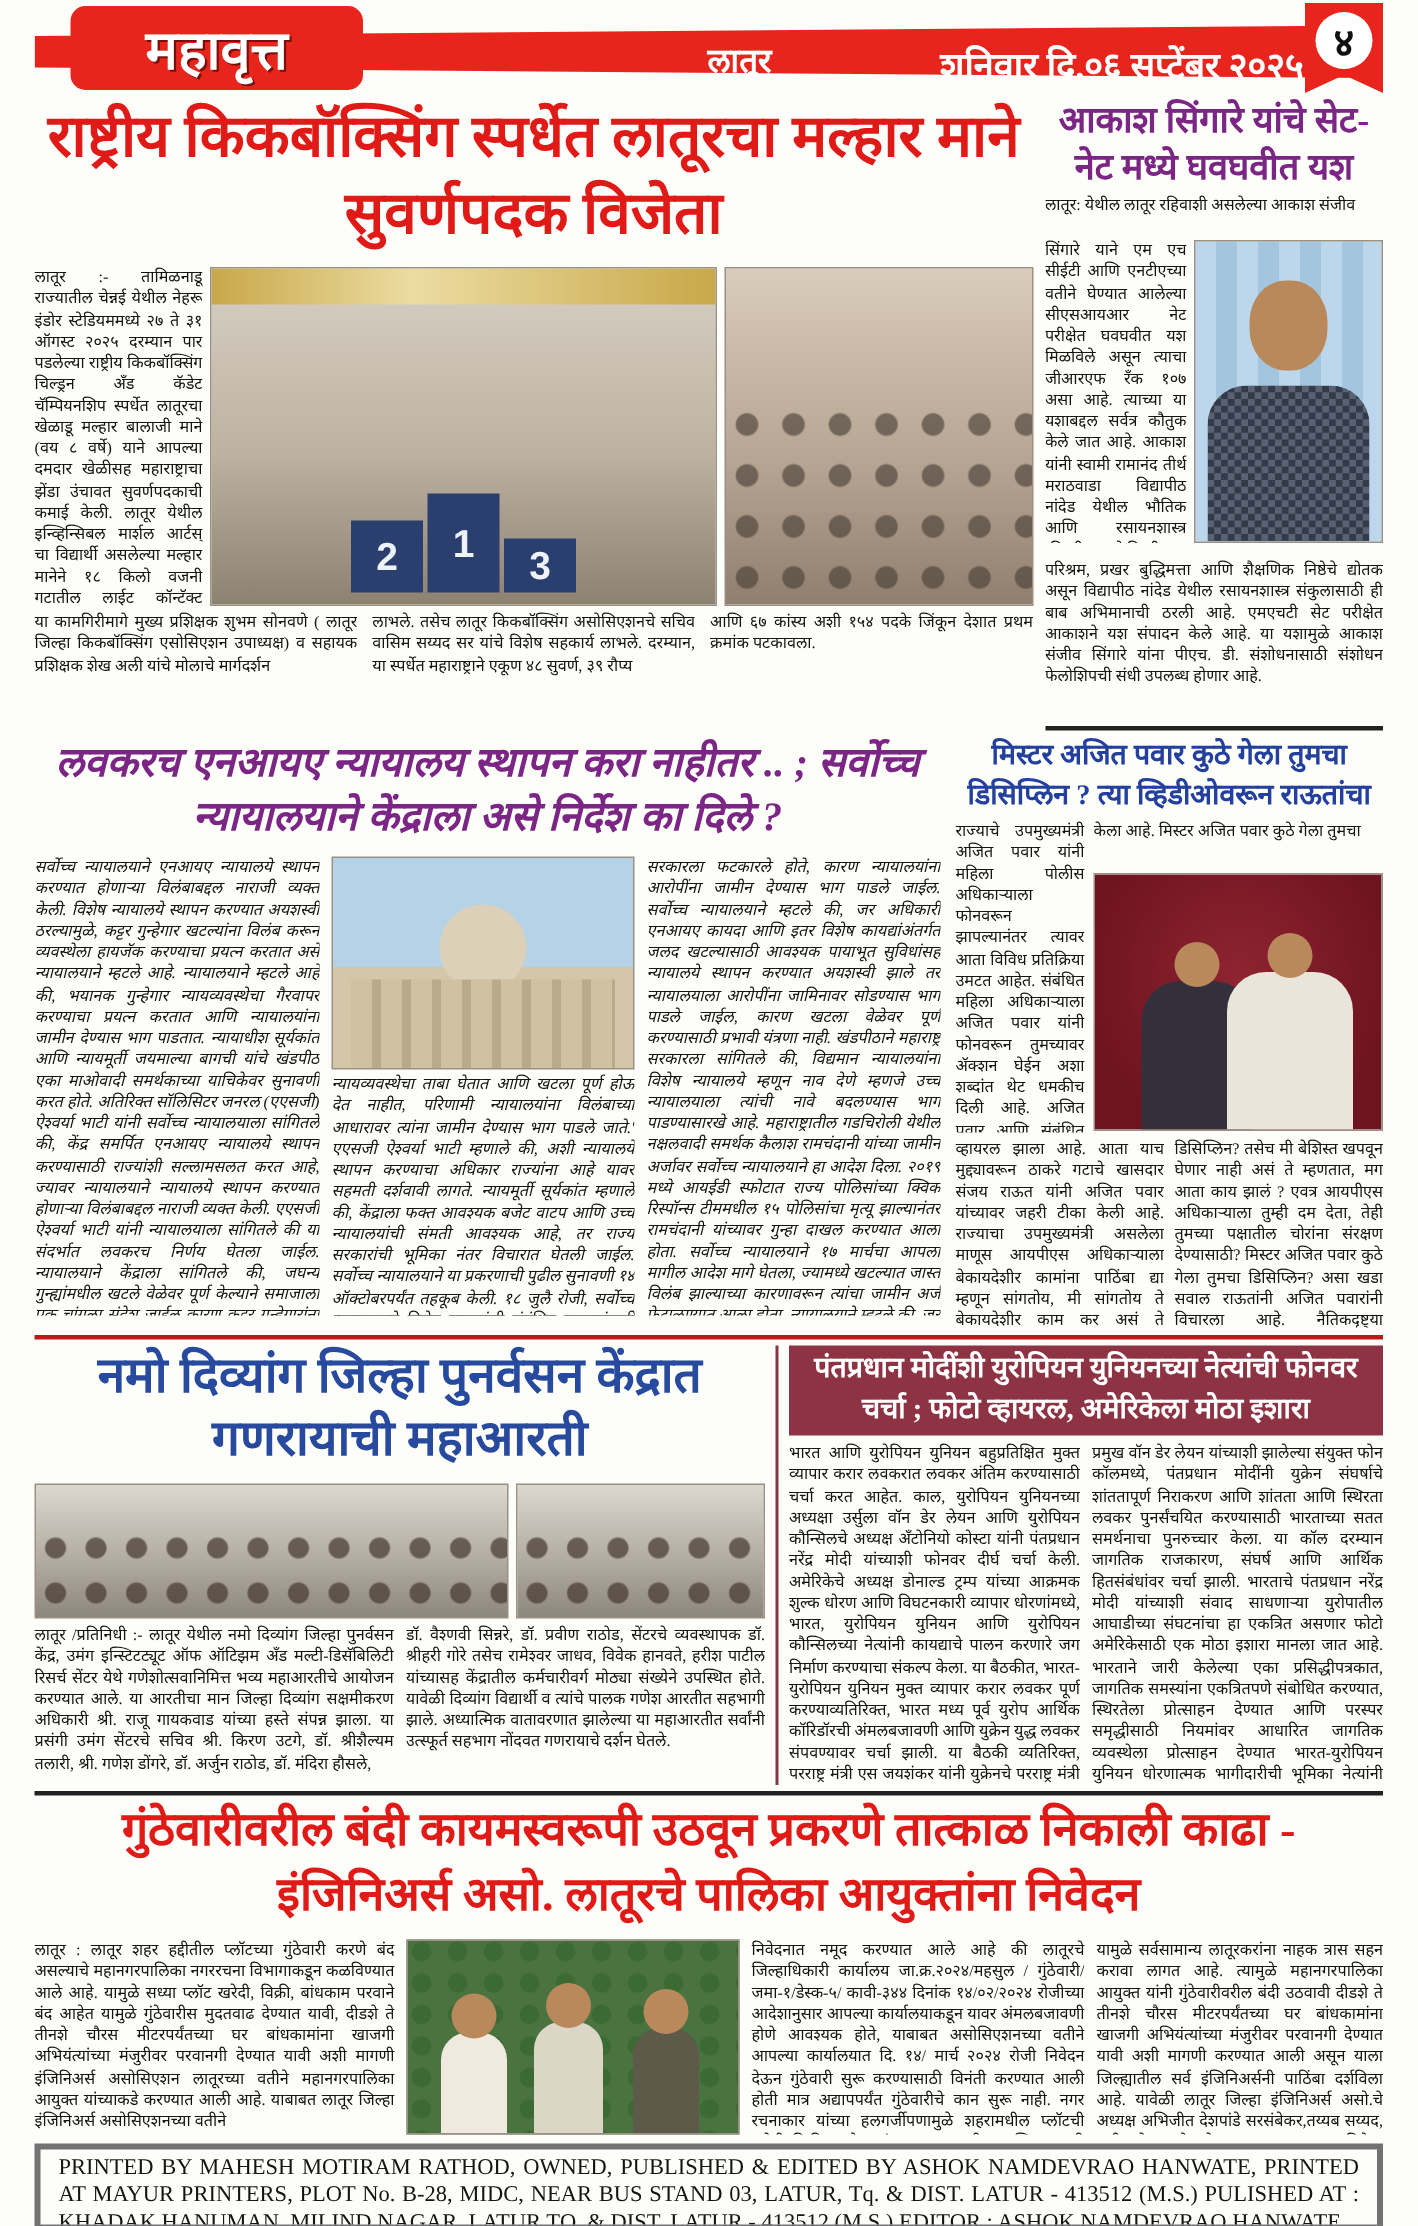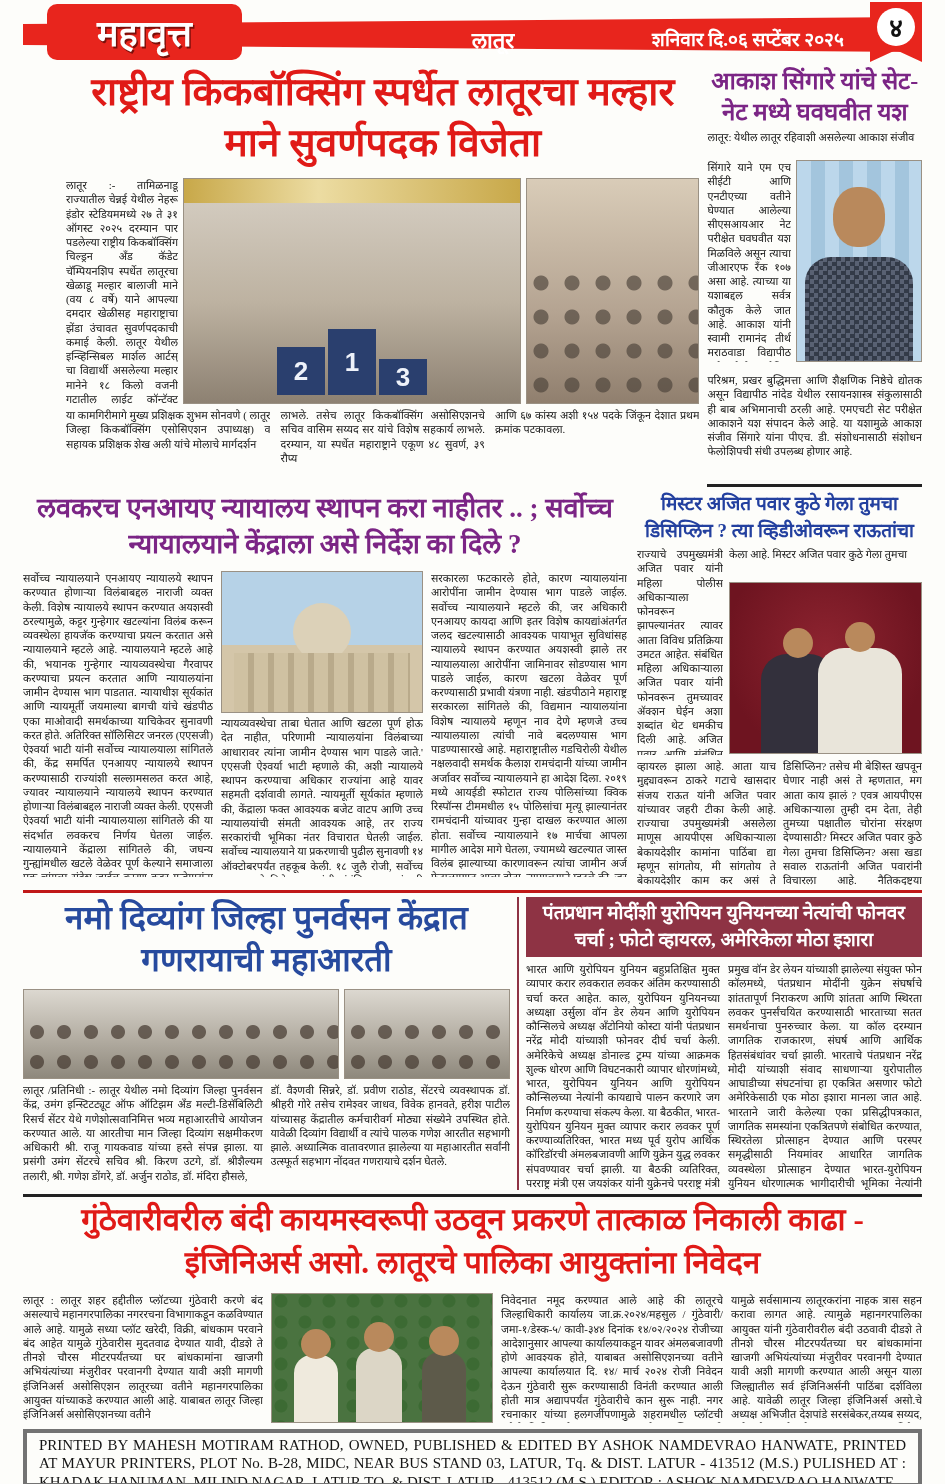--- a/index.html
+++ b/index.html
@@ -17,21 +17,21 @@
             background: #e8251d; border-radius: 3px;
             clip-path: polygon(0 20%, 99% 0, 100% 55%, 99% 100%, 0 80%); }
   .nameplate { position: absolute; left: 24px; top: 4px; width: 195px; height: 56px;
                background: #e8251d; border-radius: 10px; display: flex;
                align-items: center; justify-content: center;
                color: #fff; font-weight: bold; font-size: 36px;
                text-shadow: 1.5px 1.5px 0 #7a0f0a; }
   .edition-city { position: absolute; left: 400px; top: 24px; width: 140px; text-align: center;
                   color: #fff; font-weight: bold; font-size: 22px; }
   .date-line { position: absolute; left: 590px; top: 26px; width: 270px; text-align: center;
-               color: #fff; font-weight: bold; font-size: 19px; }
+               color: #fff; font-weight: bold; font-size: 24px; }
   .page-badge { position: absolute; right: 0; top: 2px; width: 52px; height: 60px;
                 background: #e8251d; clip-path: polygon(0 0,100% 0,100% 100%,50% 80%,0 100%); }
   .page-badge .circ { position: absolute; left: 7px; top: 6px; width: 38px; height: 38px;
                 background: #fff; border-radius: 50%; display: flex; align-items: center;
                 justify-content: center; font-size: 26px; font-weight: bold; color: #111; }
 
   
   .t { font-size: 10.8px; line-height: 1.32; text-align: justify; overflow: hidden; }
   .headline { font-weight: bold; text-align: center; overflow: hidden; }
 
@@ -76,40 +76,40 @@
             background: radial-gradient(circle at 13px 9px, #43372e 6.5px, transparent 7.5px);
             background-size: 27px 30px; opacity: .7; }
   .ph-hedge { background: radial-gradient(circle at 9px 7px, #3c6a33 6px, transparent 7px) 0 0/24px 21px #4a7340; }
   .ph-hedge .fig { border-radius: 18px 18px 0 0; }
   .ph-hedge .h1 { left: 10%; width: 44px; height: 52%; background: #efeadd; }
   .ph-hedge .h2 { left: 38%; width: 46px; height: 58%; background: #dcd6c6; }
   .ph-hedge .h3 { right: 12%; width: 44px; height: 55%; background: #5d5a4a; }
 
   
   .row-top { display: flex; }
-  .kb { width: 688px; margin-left: 43px; }
+  .kb { width: 688px; }
   .kb-head { color: #e01a17; font-size: 39px; line-height: 1.32; height: 112px; }
   .kb-body { display: flex; gap: 5px; height: 226px; }
   .kb-left { width: 112px; height: 100%; }
   .kb-photos { display: flex; gap: 5px; flex: 1; }
   .kb-ph1 { width: 338px; } .kb-ph2 { flex: 1; }
   .kb-caps { display: flex; gap: 10px; height: 70px; margin-top: 4px; }
   .kb-caps .t { flex: 1; }
 
   .akash { width: 233px; margin-left: 8px; border-bottom: 3px solid #222; padding-bottom: 3px; }
   .akash-head { color: #7b2585; font-size: 24px; line-height: 1.3; height: 64px; }
   .akash-lead { height: 30px; }
   .akash-mid { display: flex; gap: 5px; }
   .akash-midtext { flex: 1; height: 202px; }
   .akash-photo { width: 126px; height: 202px; }
   .akash-bottom { height: 108px; margin-top: 11px; }
 
   
   .row-mid { display: flex; border-bottom: 3px solid #c01818; padding: 4px 0 5px; }
-  .nia { width: 604px; }
+  .nia { width: 604px; font-style: italic; }
   .nia-head { color: #7b2585; font-size: 27px; line-height: 1.32; height: 80px; }
   .nia-body { display: flex; gap: 8px; height: 306px; }
   .nia-c1 { width: 190px; height: 100%; }
   .nia-c2 { width: 202px; display: flex; flex-direction: column; }
   .nia-photo { height: 142px; margin-bottom: 3px; }
   .nia-c2 .t { flex: 1; }
   .nia-c3 { flex: 1; height: 100%; }
 
   .pawar { flex: 1; margin-left: 10px; }
   .pawar-head { color: #23409f; font-size: 19px; line-height: 1.4; height: 56px; }

